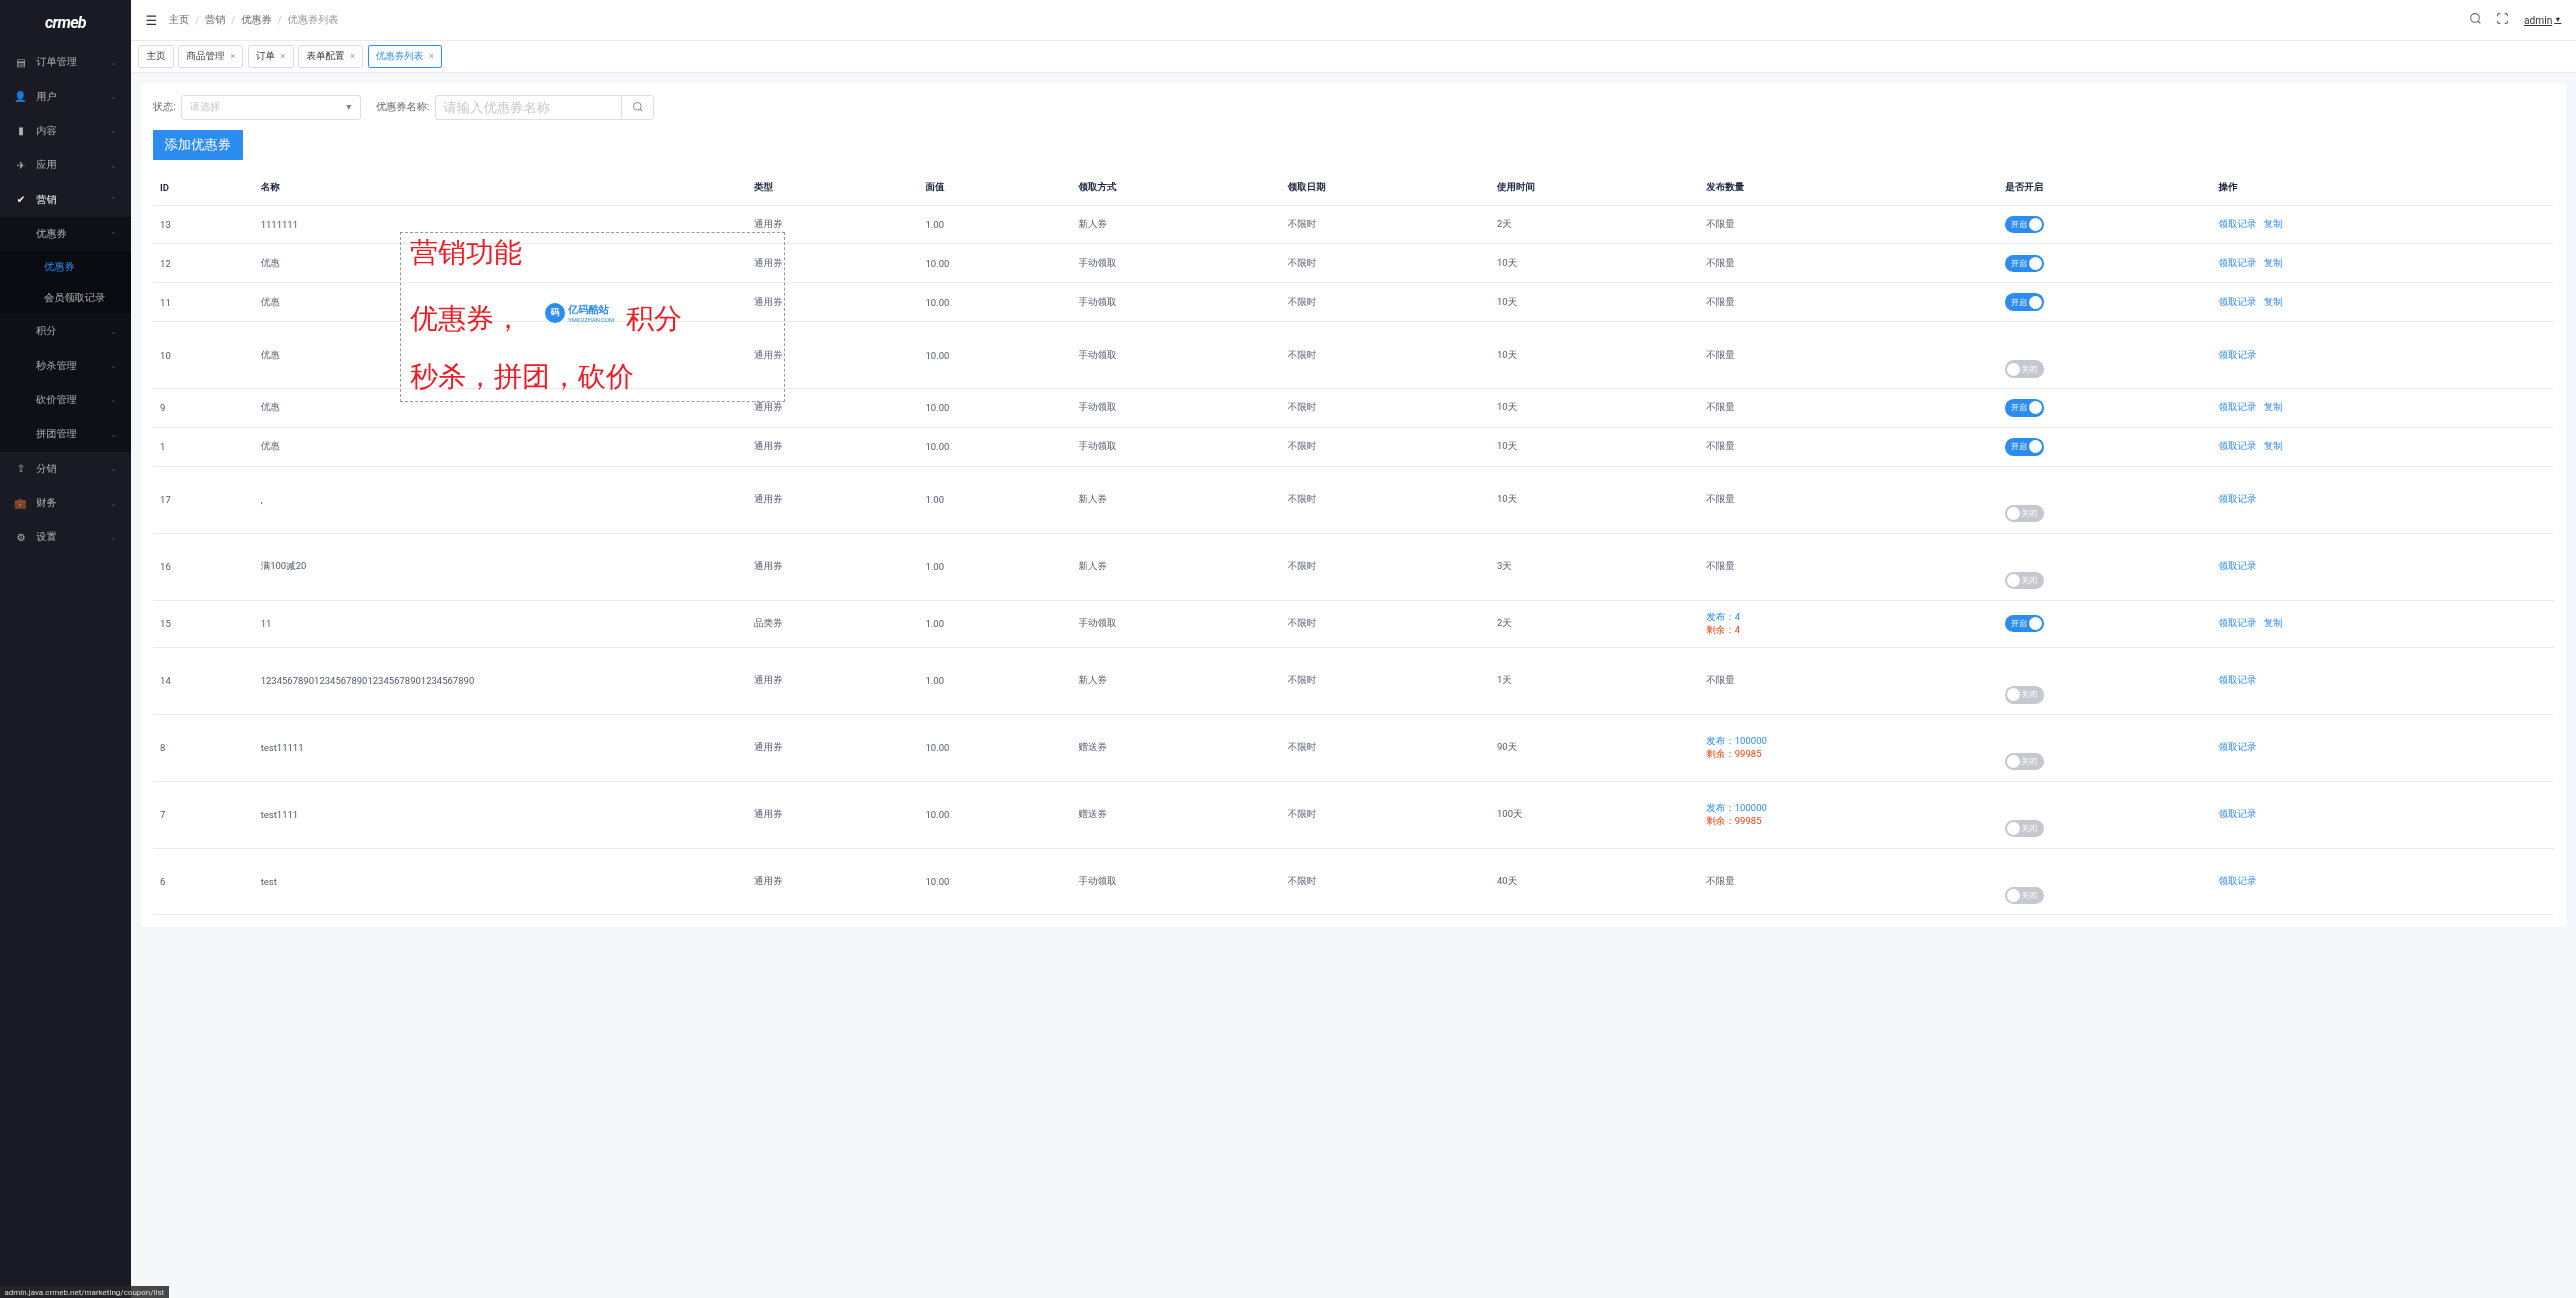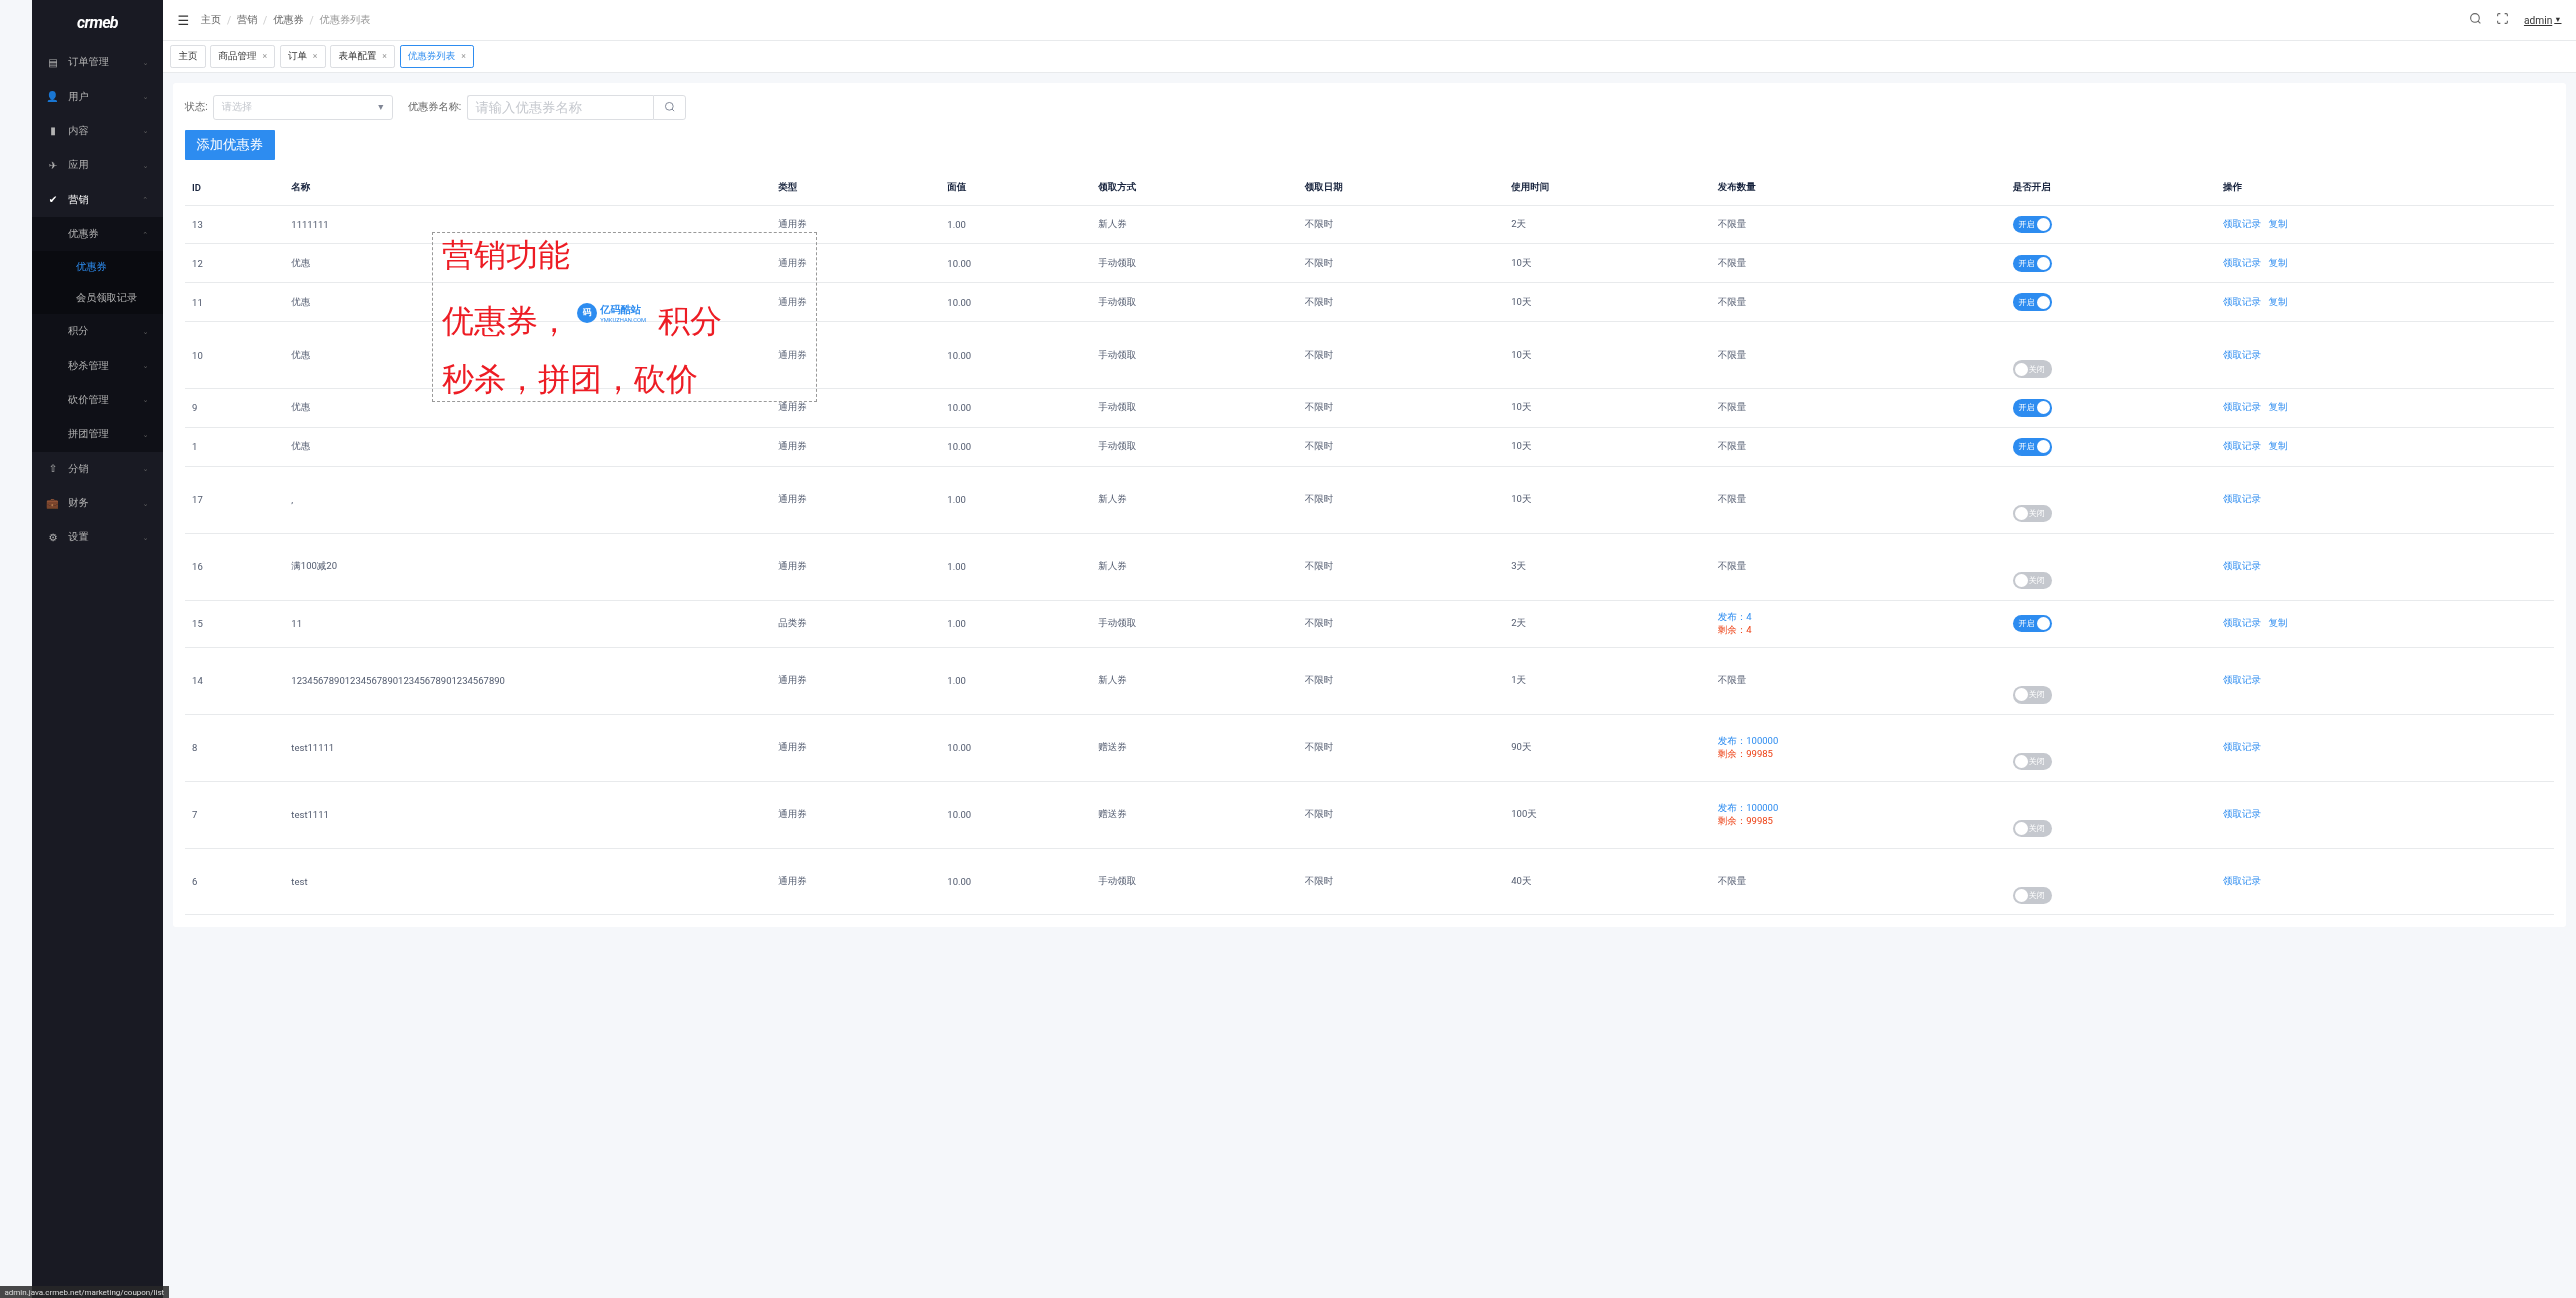--- a/index.html
+++ b/index.html
@@ -1,18 +1,18 @@
 <!DOCTYPE html>
 <html style="font-size:11.6px"><head>
   <meta charset="utf-8">
   <style>
     * { margin: 0; padding: 0; box-sizing: border-box; }
     body { font-family: -apple-system, BlinkMacSystemFont, "Segoe UI", Roboto, sans-serif; font-size: 10.2px; color: #333; background: #f5f7fa; overflow: hidden; }
     
-    .app { display: flex; height: 100vh; padding-left: 32px; }
+    .app { display: flex; height: 100vh; }
     
     
     .sidebar { width: 131px; background: #191a23; color: #b2b2b2; display: flex; flex-direction: column; }
     .logo { padding: 13px 14.5px; display: flex; align-items: center; justify-content: center; }
     .logo-text { color: #fff; font-weight: bold; font-size: 16px; font-style: italic; letter-spacing: -0.7px; }
     .menu { flex: 1; overflow-y: auto; }
     .menu-item { display: flex; align-items: center; padding: 10.2px 14.5px; cursor: pointer; position: relative; }
     .menu-item.expanded { color: #fff; }
     .menu-icon { width: 13px; margin-right: 8.7px; display: inline-flex; align-items: center; justify-content: center; }
     .menu-label { flex: 1; }
@@ -74,21 +74,21 @@
     .switch.on { background: #2d8cf0; padding-left: 5.8px; }
     .switch.off { background: #c5c8ce; padding-left: 16px; margin-top: 28px; }
     .switch-knob { position: absolute; width: 13px; height: 13px; background: #fff; border-radius: 50%; top: 2.2px; }
     .switch.on .switch-knob { right: 2.2px; }
     .switch.off .switch-knob { left: 2.2px; }
     
     .op-link { color: #2d8cf0; cursor: pointer; margin-right: 7.3px; margin-top: 13px; }
     
     
     .overlay { position: absolute; border: 1.5px dashed #999; background: rgba(255,255,255,0.05); pointer-events: none; }
-    .overlay-text { position: absolute; color: #ed1c24; font-size: 32px; font-weight: 500; pointer-events: none; white-space: nowrap; }
+    .overlay-text { position: absolute; color: #ed1c24; font-size: 28px; font-weight: 500; pointer-events: none; white-space: nowrap; }
     .watermark { position: absolute; display: flex; align-items: center; gap: 2.9px; pointer-events: none; }
     .watermark-circle { width: 20.4px; height: 20.4px; border-radius: 50%; background: #2d8cf0; color: #fff; display: flex; align-items: center; justify-content: center; font-size: 8.7px; font-weight: bold; }
     .watermark-text { color: #2d8cf0; font-size: 10.2px; font-weight: bold; }
     .watermark-sub { color: #2d8cf0; font-size: 5.8px; }
     
     .status-bar { position: fixed; bottom: 0; left: 0; background: rgba(40,40,40,0.85); color: #ddd; font-size: 8px; padding: 1.5px 4.4px; }
   </style>
 </head>
 <body>
 

